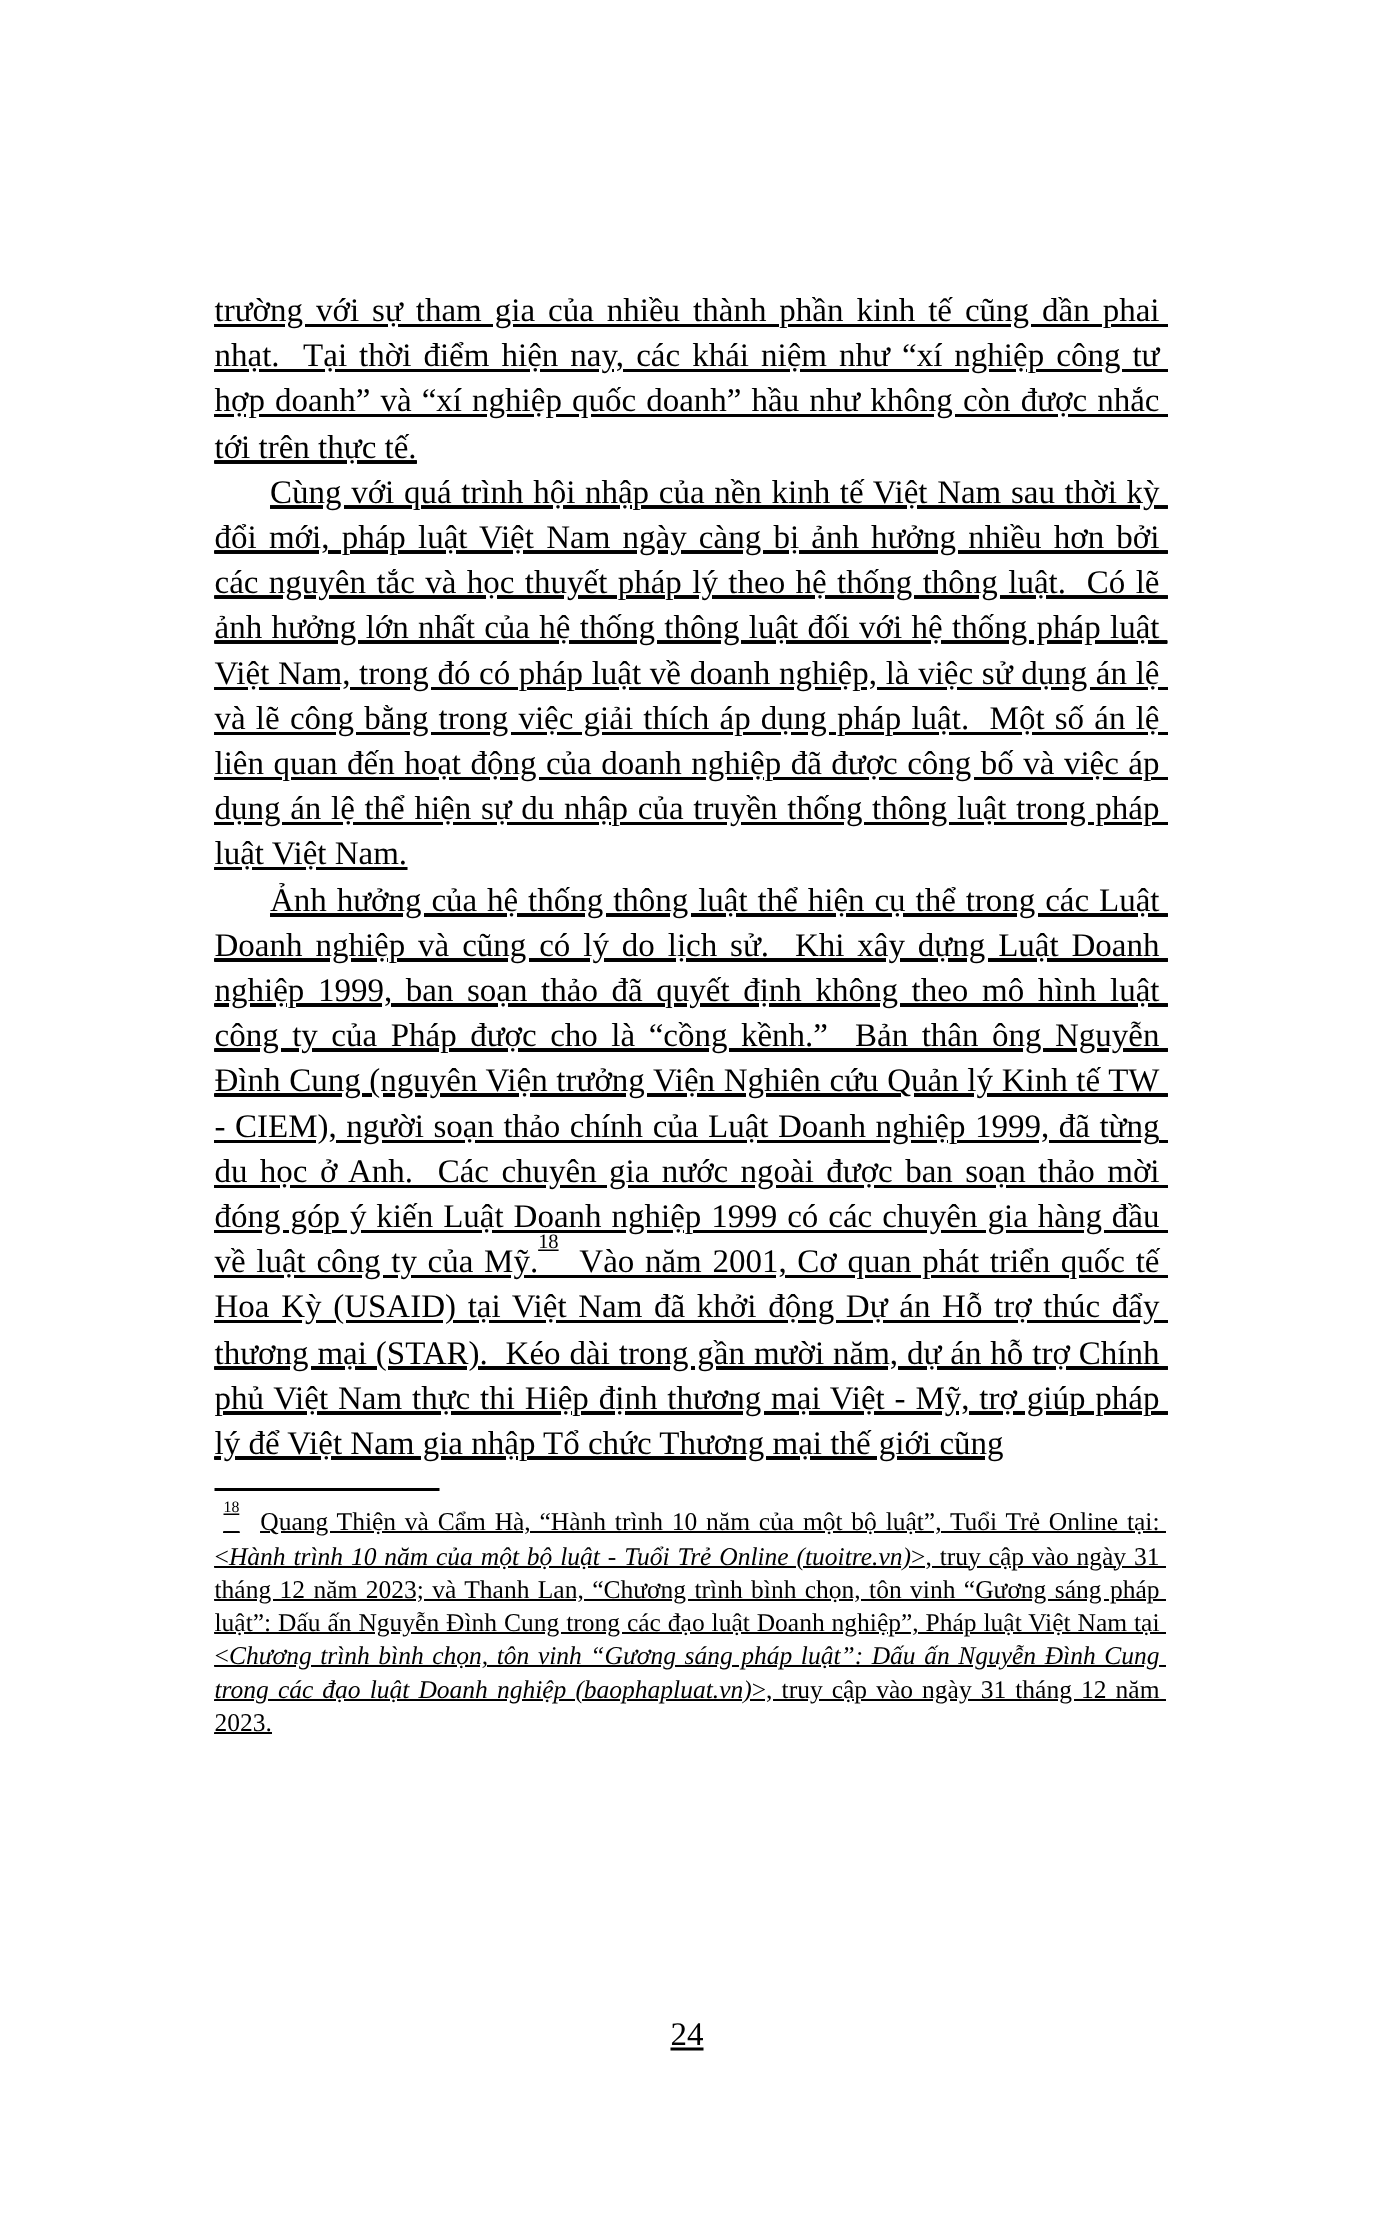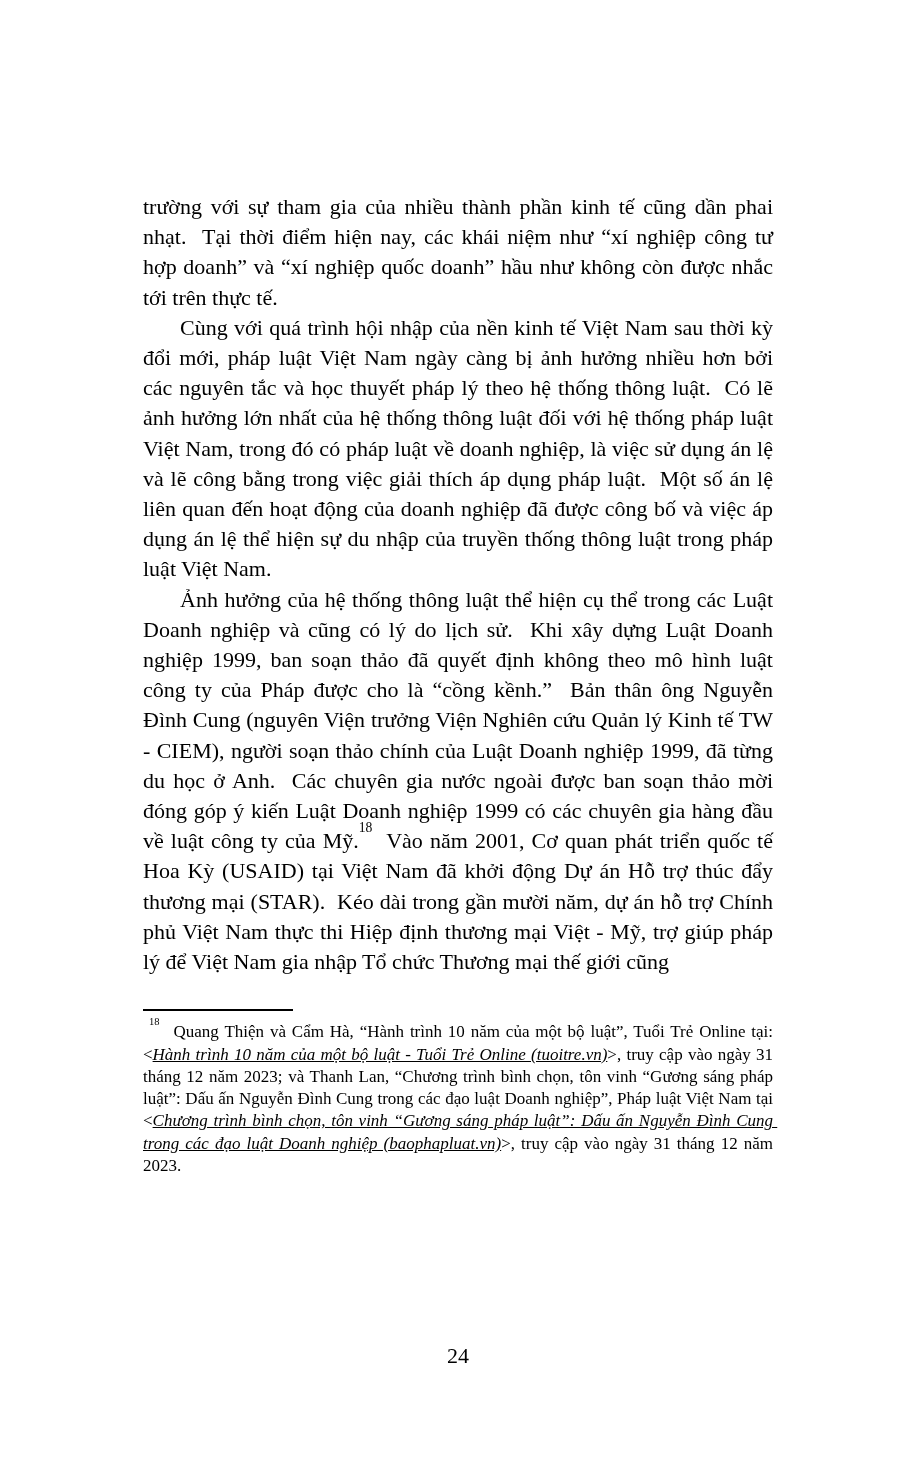--- a/index.html
+++ b/index.html
@@ -1,15 +1,15 @@
 <!DOCTYPE html>
 <html><head>
 <meta charset="utf-8">
 <style>
-  * { margin: 0; padding: 0; box-sizing: border-box; }
+  * { margin: 0; padding: 0; box-sizing: border-box; text-decoration: underline; }
   html, body { background: #ffffff; }
   .page {
     width: 916px;
     height: 1477px;
     position: relative;
     background: #ffffff;
     color: #000000;
     font-family: "Liberation Serif", "DejaVu Serif", serif;
     padding: 192px 143px 0 143px;
     overflow: hidden;
@@ -20,21 +20,21 @@
     text-align: justify;
     white-space: pre-wrap;
   }
   .body-text p.indent { text-indent: 37px; }
   sup.ref {
     font-size: 0.62em;
     line-height: 0;
     position: relative;
     top: -0.55em;
   }
-  .footnote-section { margin-top: 32px; }
+  .footnote-section { margin-top: 15px; }
   .footnote-rule {
     width: 150px;
     height: 0;
     border-top: 2px solid #000000;
     margin-bottom: 10px;
   }
   .footnote {
     font-size: 17px;
     line-height: 22.3px;
     text-align: justify;

